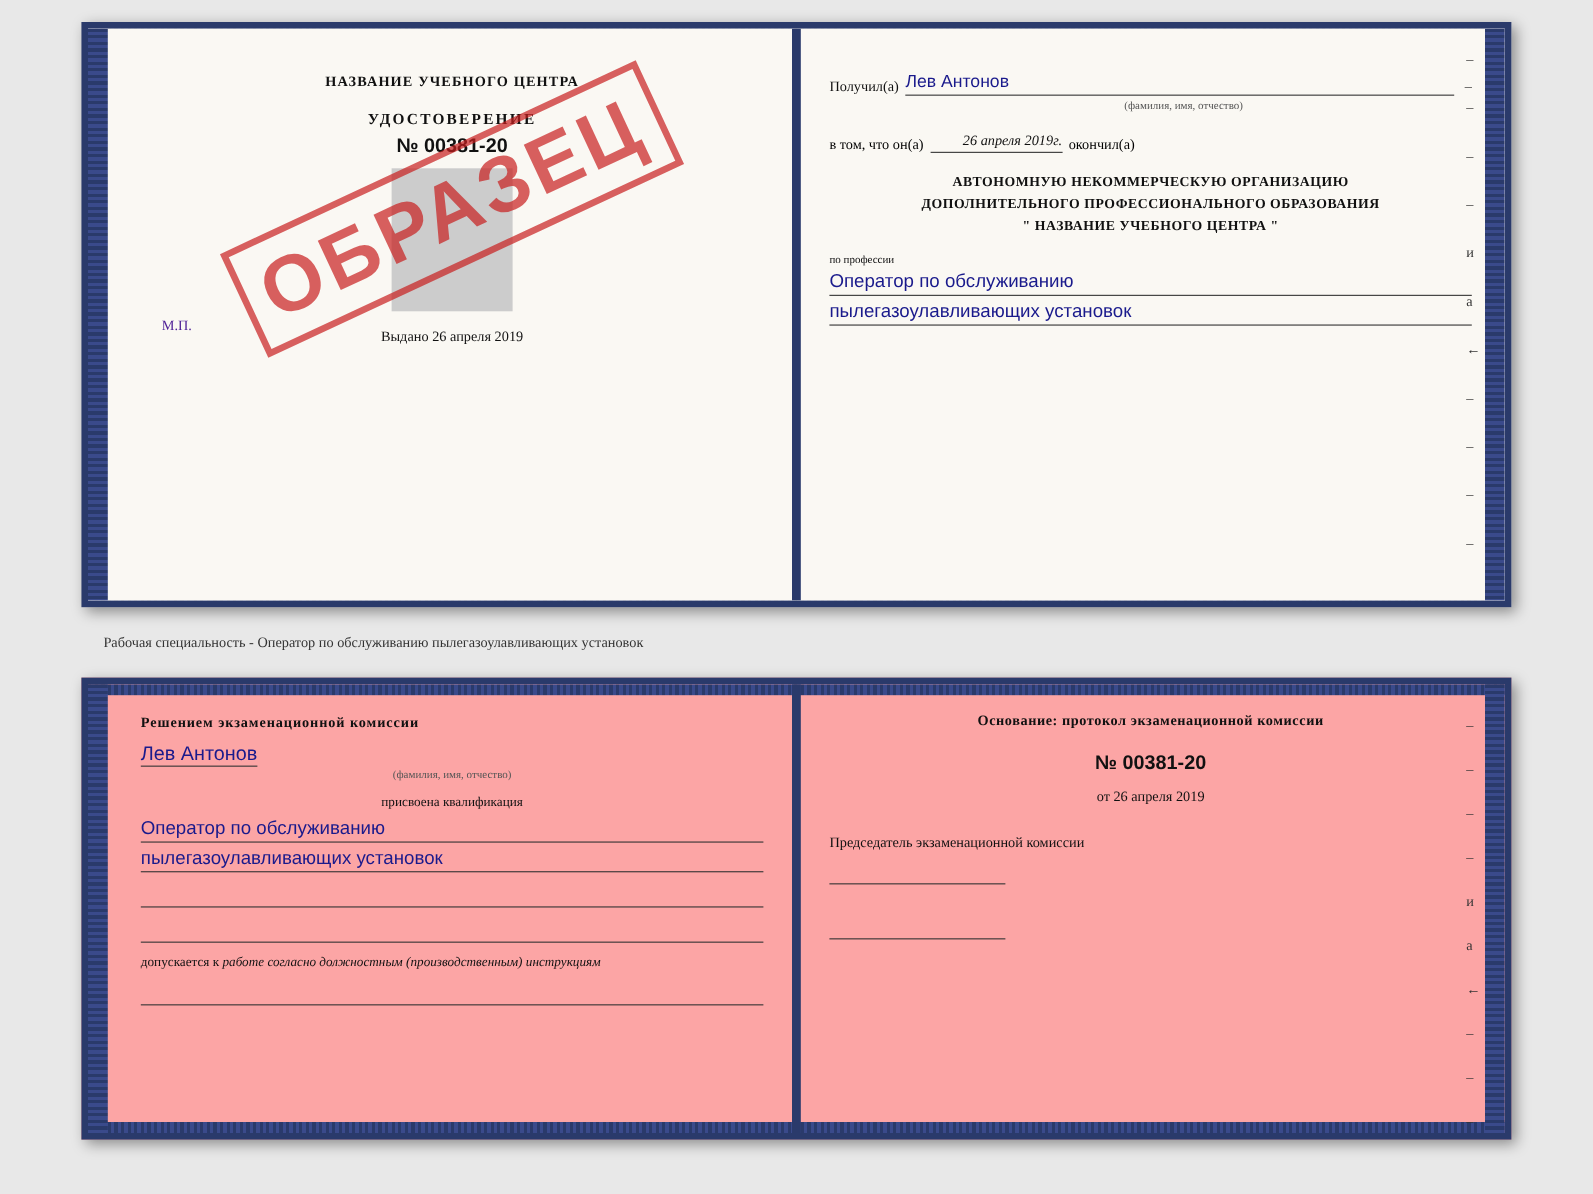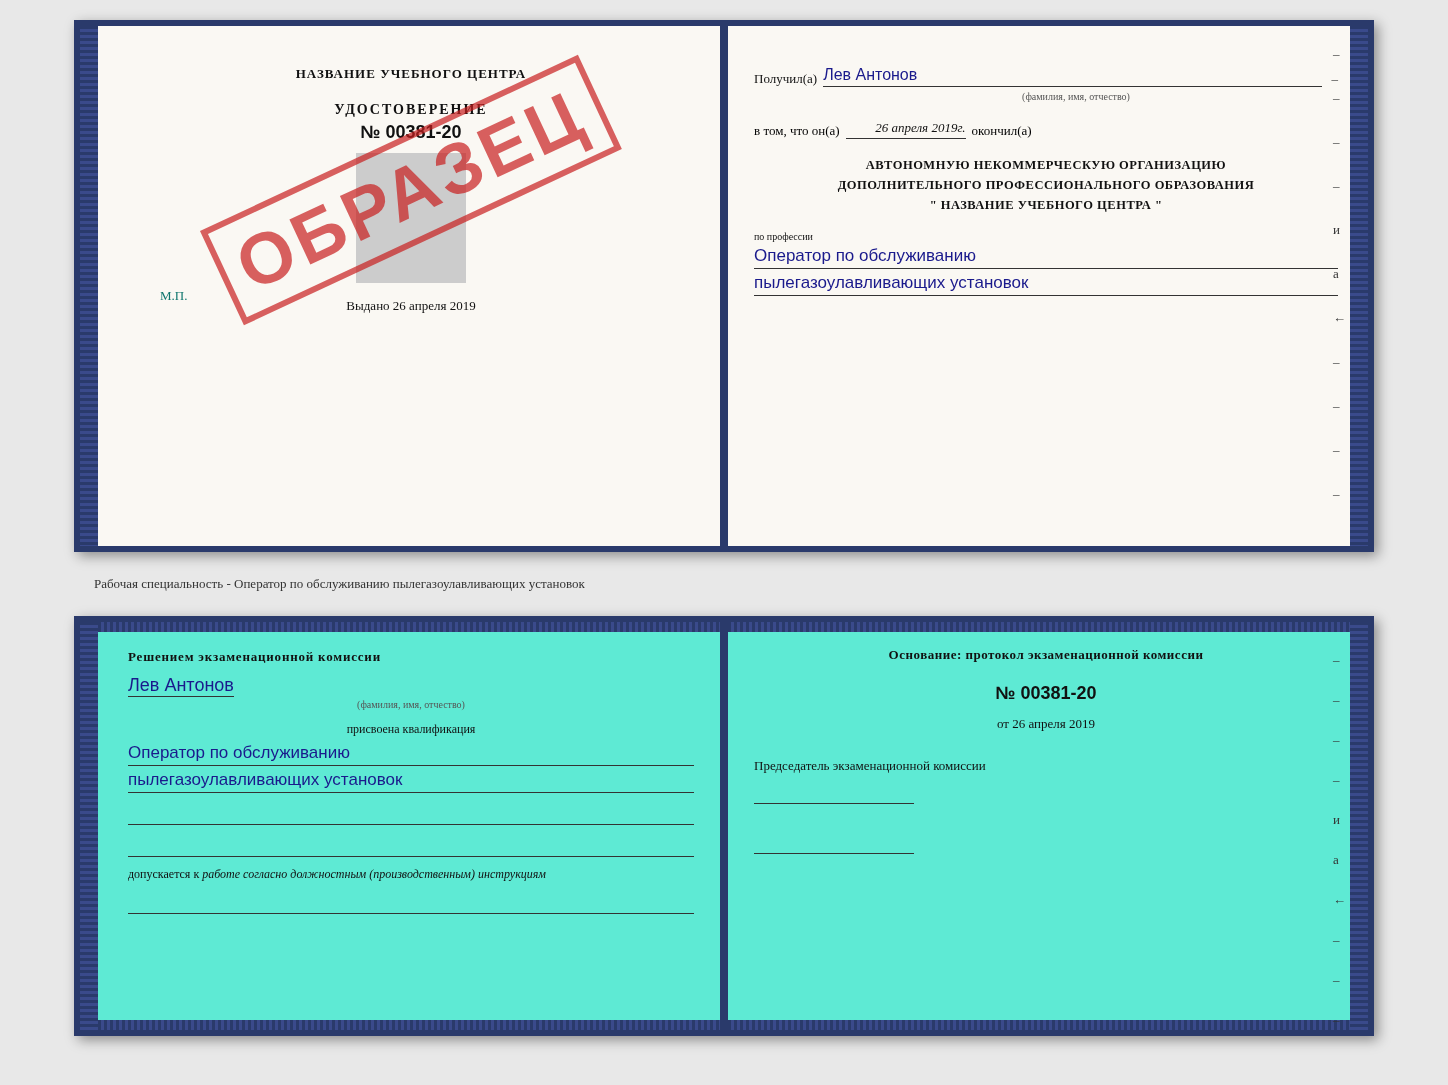--- a/index.html
+++ b/index.html
@@ -150,23 +150,23 @@
 
     .issue-date {
       font-size: 13px;
       margin-top: 15px;
       color: #111;
     }
 
     .mp-label {
       position: absolute;
       bottom: 10px;
-      left: 32px;
-      font-size: 13px;
-      color: #0f766e;
+      left: 19px;
+      font-size: 13px;
+      color: #4c1d95;
     }
 
     
     .obrazec-stamp {
       position: absolute;
       top: 50%;
       left: 50%;
       transform: translate(-50%, -50%) rotate(-25deg);
       font-size: 72px;
       font-weight: 900;
@@ -292,21 +292,21 @@
       color: #333;
       text-align: left;
       padding: 8px 20px;
       width: 1300px;
     }
 
     
     .bottom-spread {
       display: flex;
       width: 1300px;
-      background: #5eead4;
+      background: #fca5a5;
       border: 6px solid #2a3a6b;
       box-shadow: 4px 4px 12px rgba(0,0,0,0.4);
       position: relative;
       overflow: hidden;
       min-height: 420px;
     }
 
     .bottom-spread::before {
       content: '';
       position: absolute;

